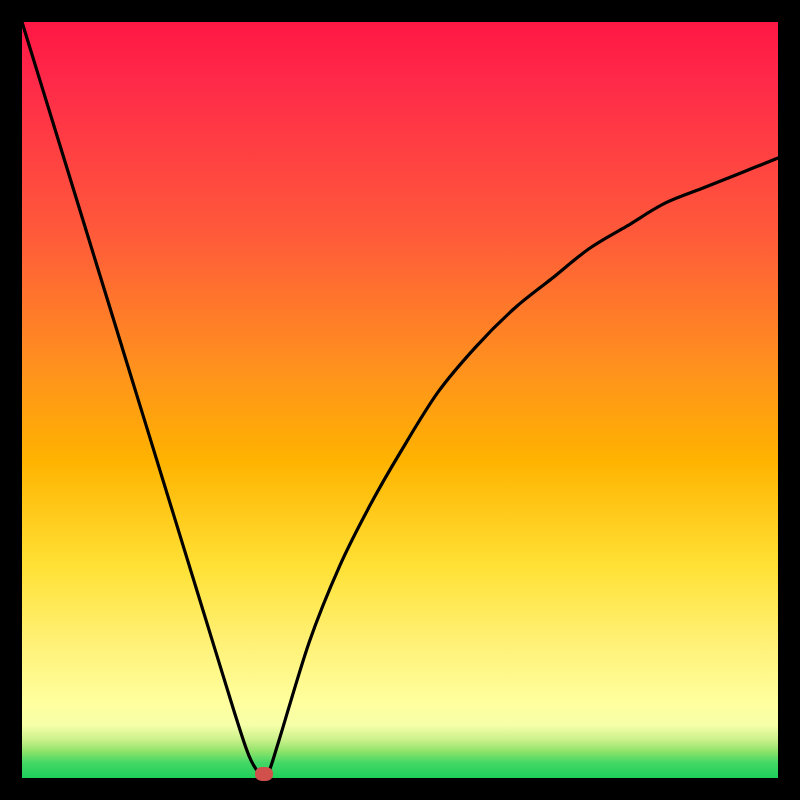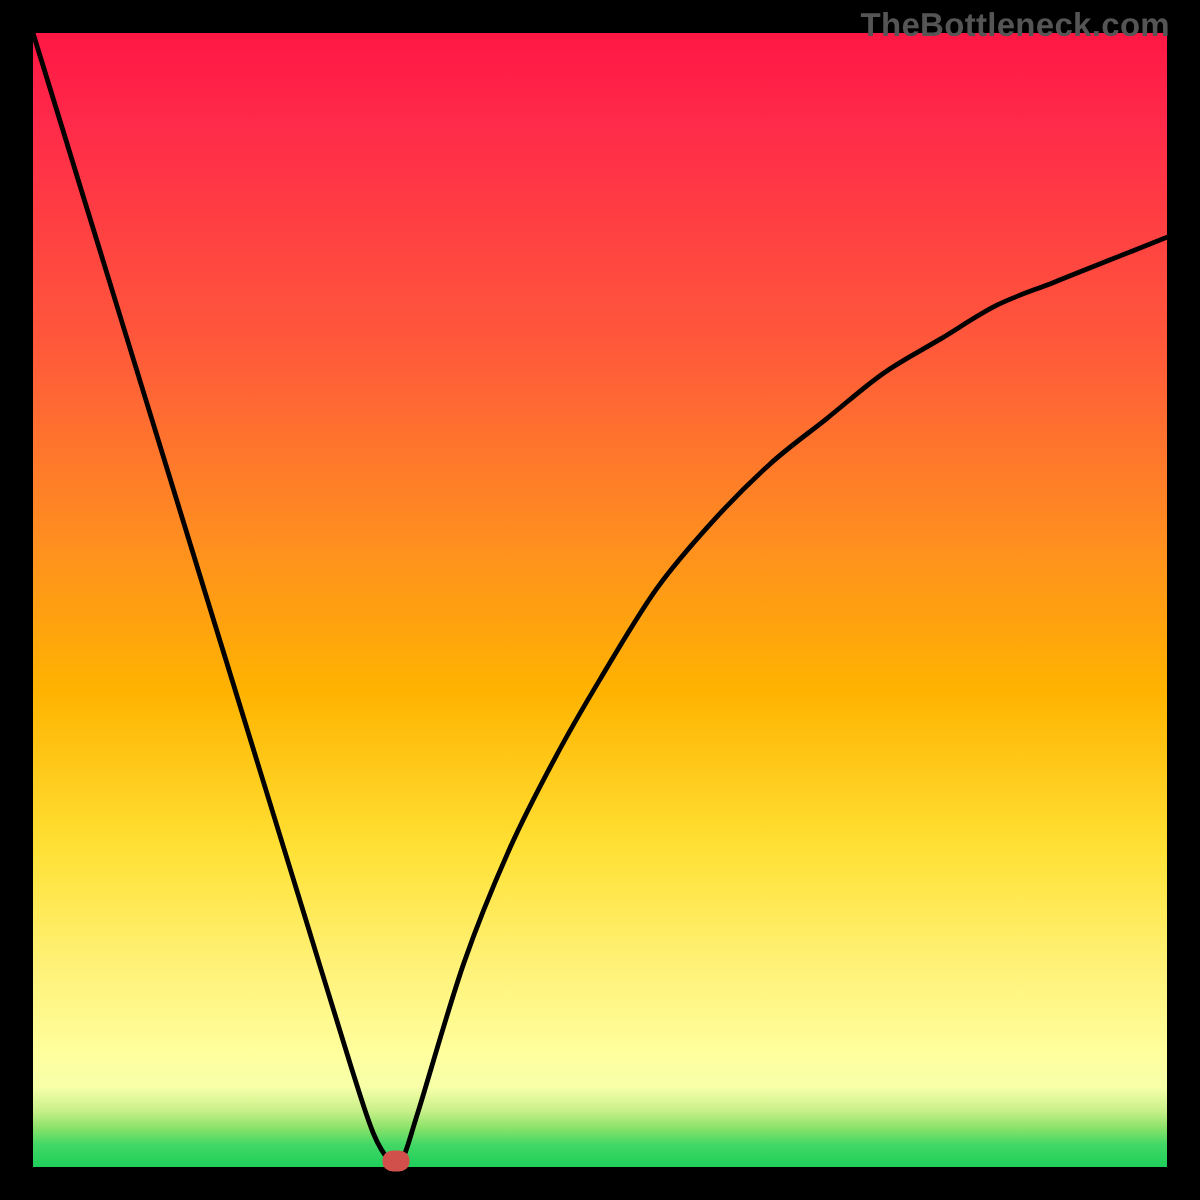--- a/index.html
+++ b/index.html
@@ -67,21 +67,20 @@
     background: #d1504c;
     z-index: 4;
     transform: translate(-50%, -50%);
   }
 </style>
 </head>
 <body>
 
 <div class="frame">
 
-  <div class="watermark">TheBottleneck.com</div>
 
   <div class="plot-area"></div>
 
   <svg class="curve" viewBox="0 0 756 756" preserveAspectRatio="none">
     <path id="curve-path" d="M 0.00 0.00 C 5.04 16.38, 20.16 65.52, 30.24 98.28 C 40.32 131.04, 50.40 163.80, 60.48 196.56 C 70.56 229.32, 80.64 262.08, 90.72 294.84 C 100.80 327.60, 110.88 360.36, 120.96 393.12 C 131.04 425.88, 141.12 458.64, 151.20 491.40 C 161.28 524.16, 171.36 556.92, 181.44 589.68 C 191.52 622.44, 204.12 664.02, 211.68 687.96 C 219.24 711.90, 222.39 722.61, 226.80 733.32 C 231.21 744.03, 234.99 749.07, 238.14 752.22 C 241.29 755.37, 242.55 757.89, 245.70 752.22 C 248.85 746.55, 250.11 740.25, 257.04 718.20 C 263.97 696.15, 277.20 648.90, 287.28 619.92 C 297.36 590.94, 307.44 567.00, 317.52 544.32 C 327.60 521.64, 337.68 502.74, 347.76 483.84 C 357.84 464.94, 366.66 449.82, 378.00 430.92 C 389.34 412.02, 403.20 388.08, 415.80 370.44 C 428.40 352.80, 441.00 338.94, 453.60 325.08 C 466.20 311.22, 478.80 298.62, 491.40 287.28 C 504.00 275.94, 516.60 267.12, 529.20 257.04 C 541.80 246.96, 554.40 235.62, 567.00 226.80 C 579.60 217.98, 592.20 211.68, 604.80 204.12 C 617.40 196.56, 630.00 187.74, 642.60 181.44 C 655.20 175.14, 667.80 171.36, 680.40 166.32 C 693.00 161.28, 705.60 156.24, 718.20 151.20 C 730.80 146.16, 749.70 138.60, 756.00 136.08" fill="none" stroke="#000000" stroke-width="3.2" stroke-linecap="round" stroke-linejoin="round"></path>
   </svg>
 
   <div class="marker" id="min-marker" style="left: 263.92px; top: 774.22px; background: rgb(209, 80, 76);"></div>
 
 </div>

